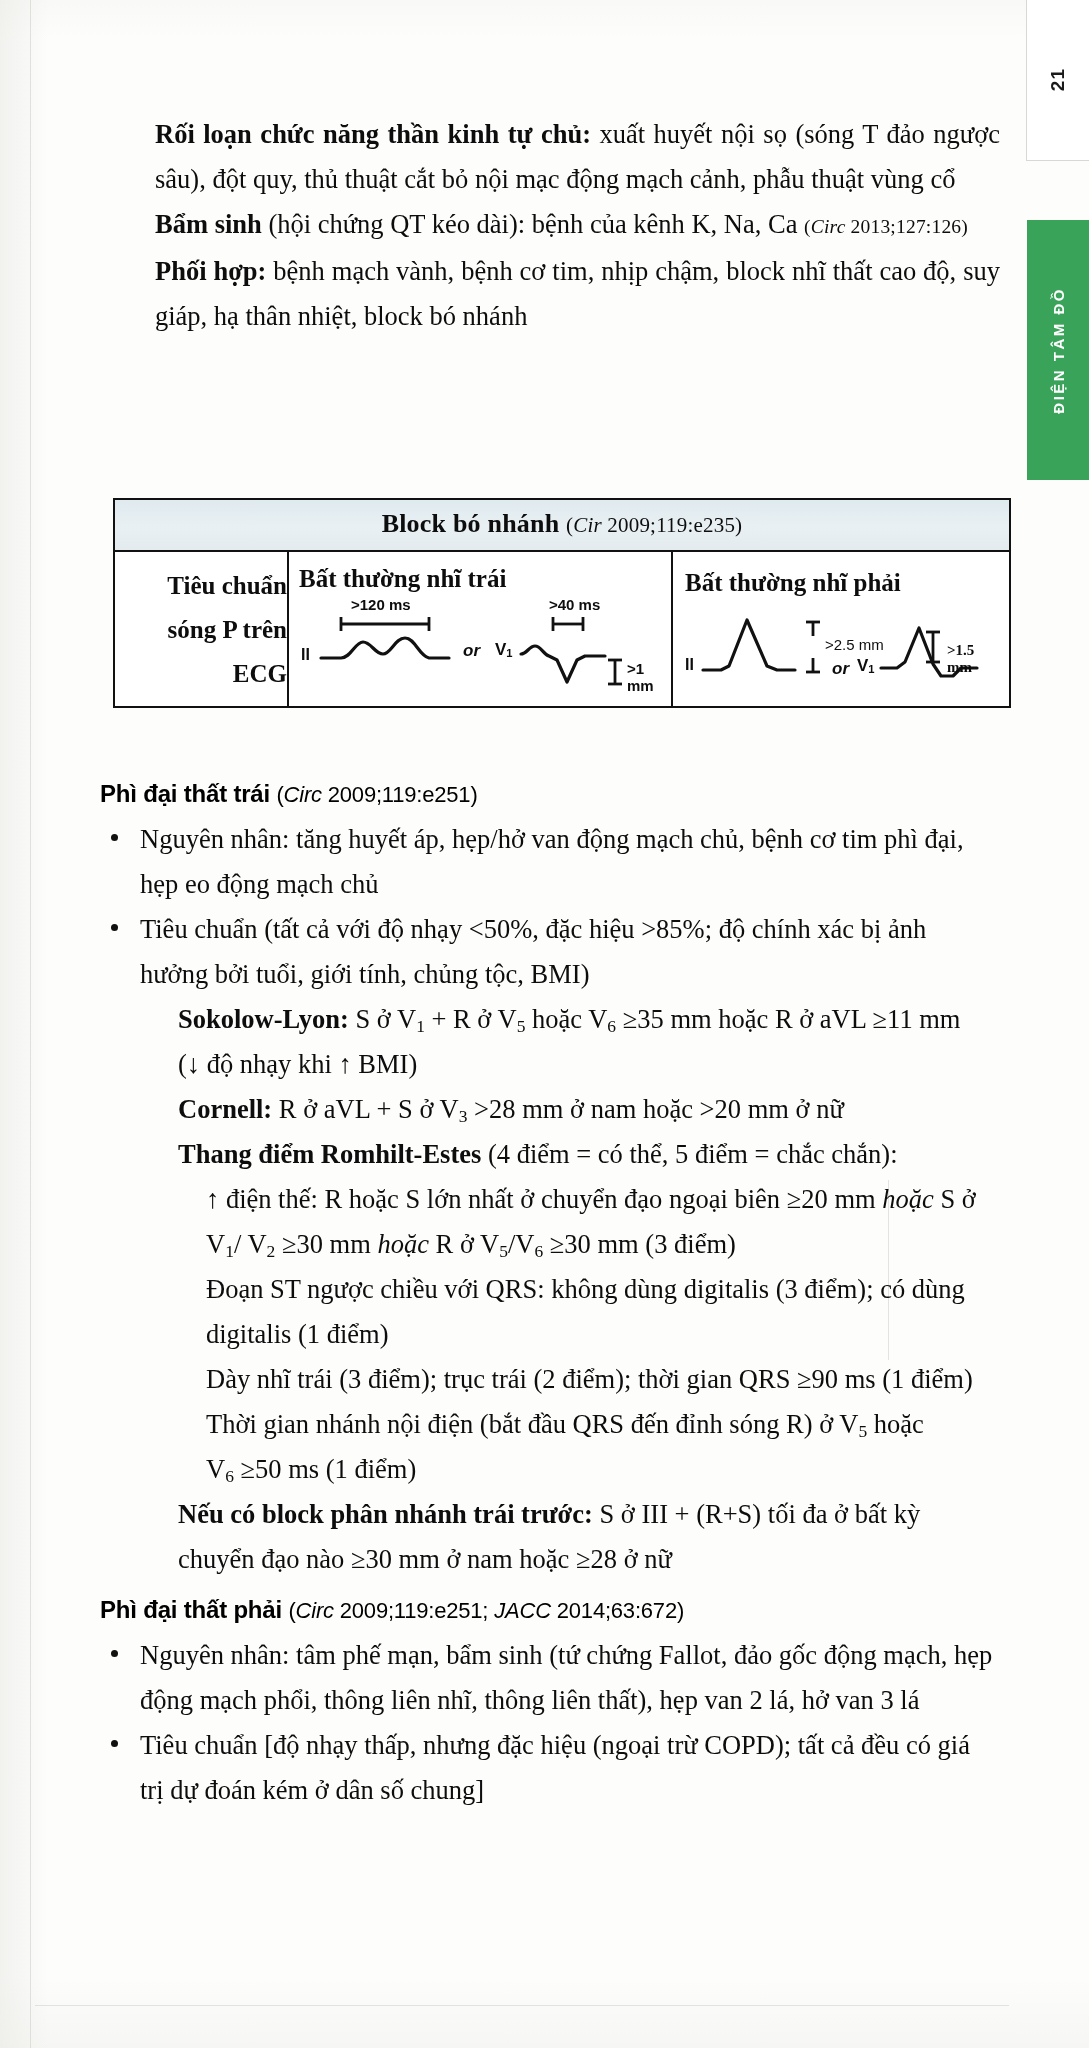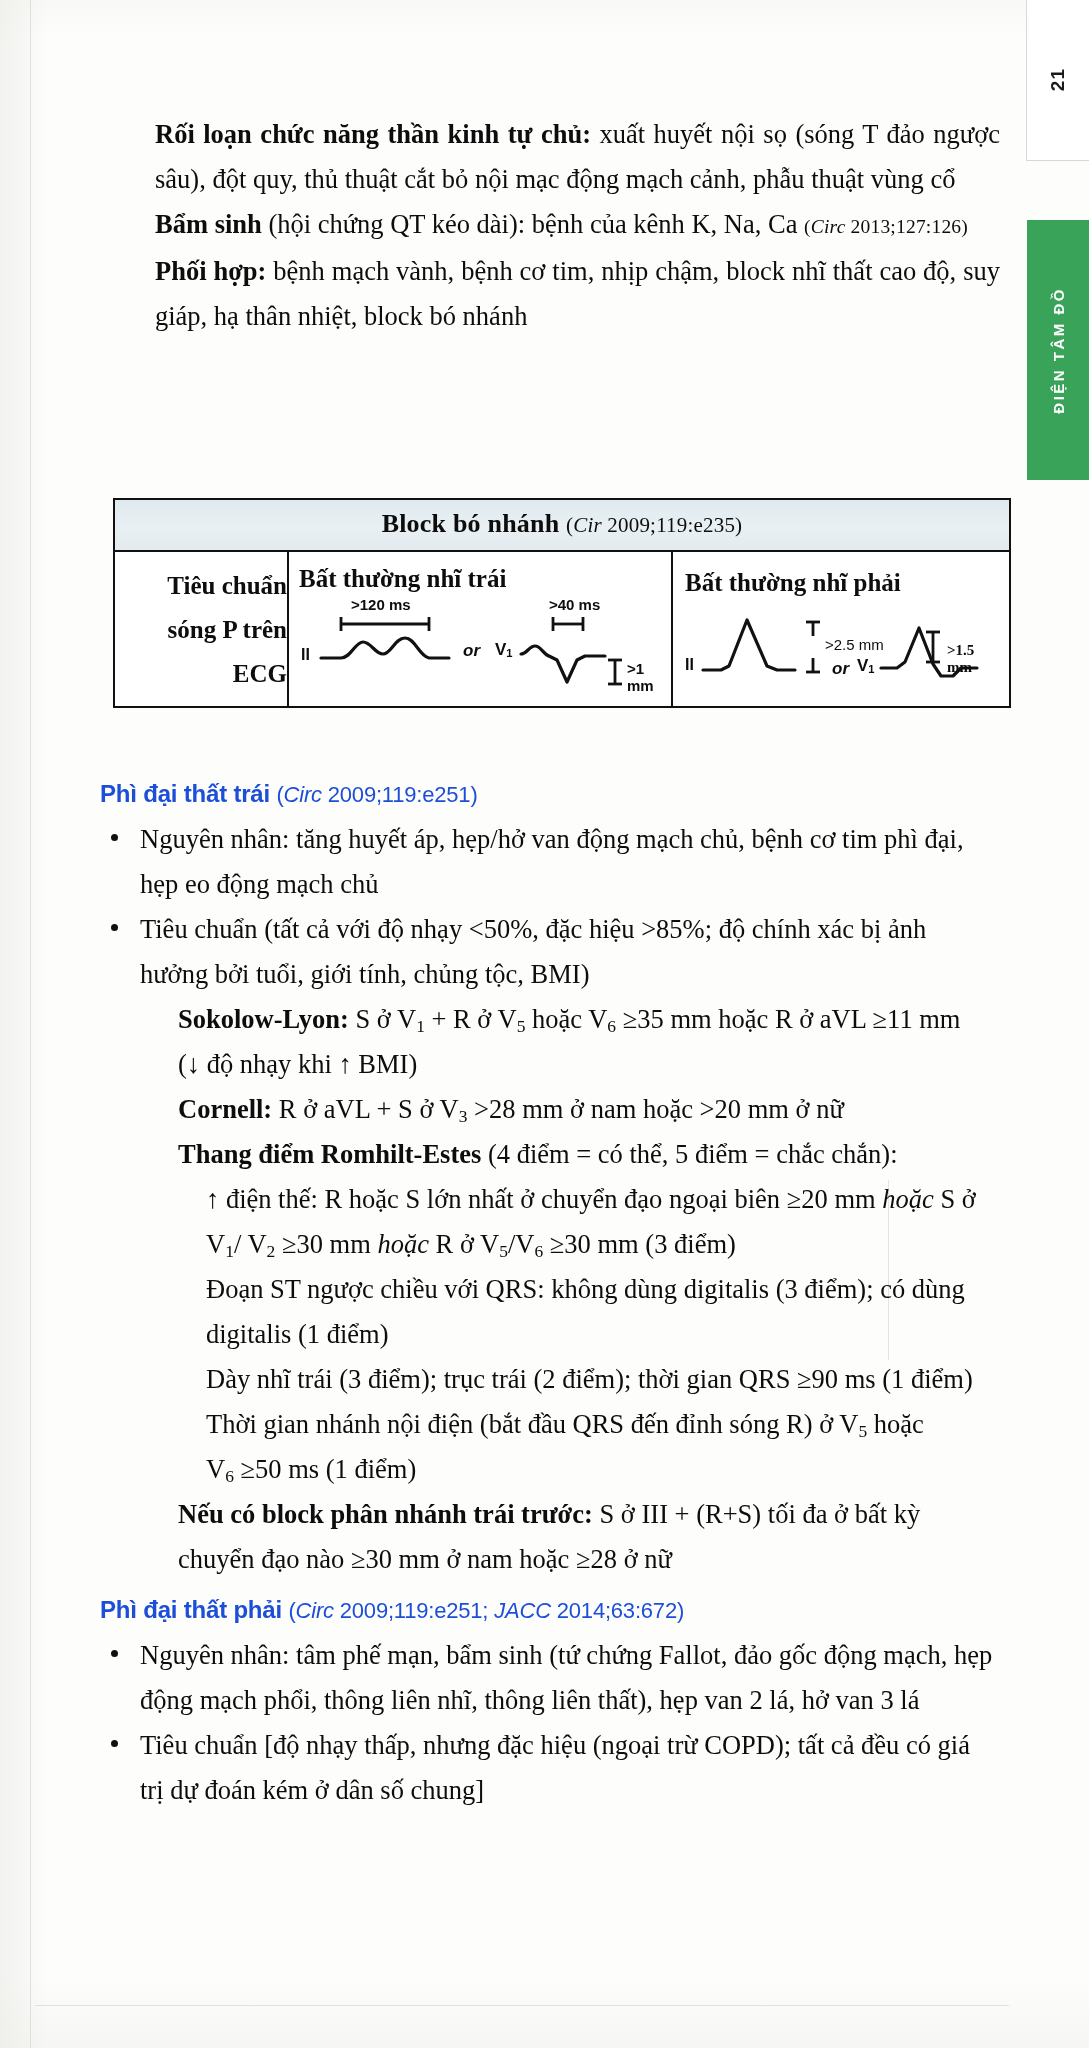--- a/index.html
+++ b/index.html
@@ -185,21 +185,21 @@
   .body2 {
     position: absolute;
     left: 100px;
     top: 772px;
     width: 900px;
   }
   .sec-head {
     font-family: "Liberation Sans", sans-serif;
     font-size: 24px;
     font-weight: 700;
-    color: #1d4ed8;
+    color: #000000;
     line-height: 44px;
     letter-spacing: -.2px;
   }
   .sec-head .ref {
     font-weight: 400;
     font-size: 22px;
   }
   .sec-head .ref i { font-style: italic; }
 
   ul.blist {

